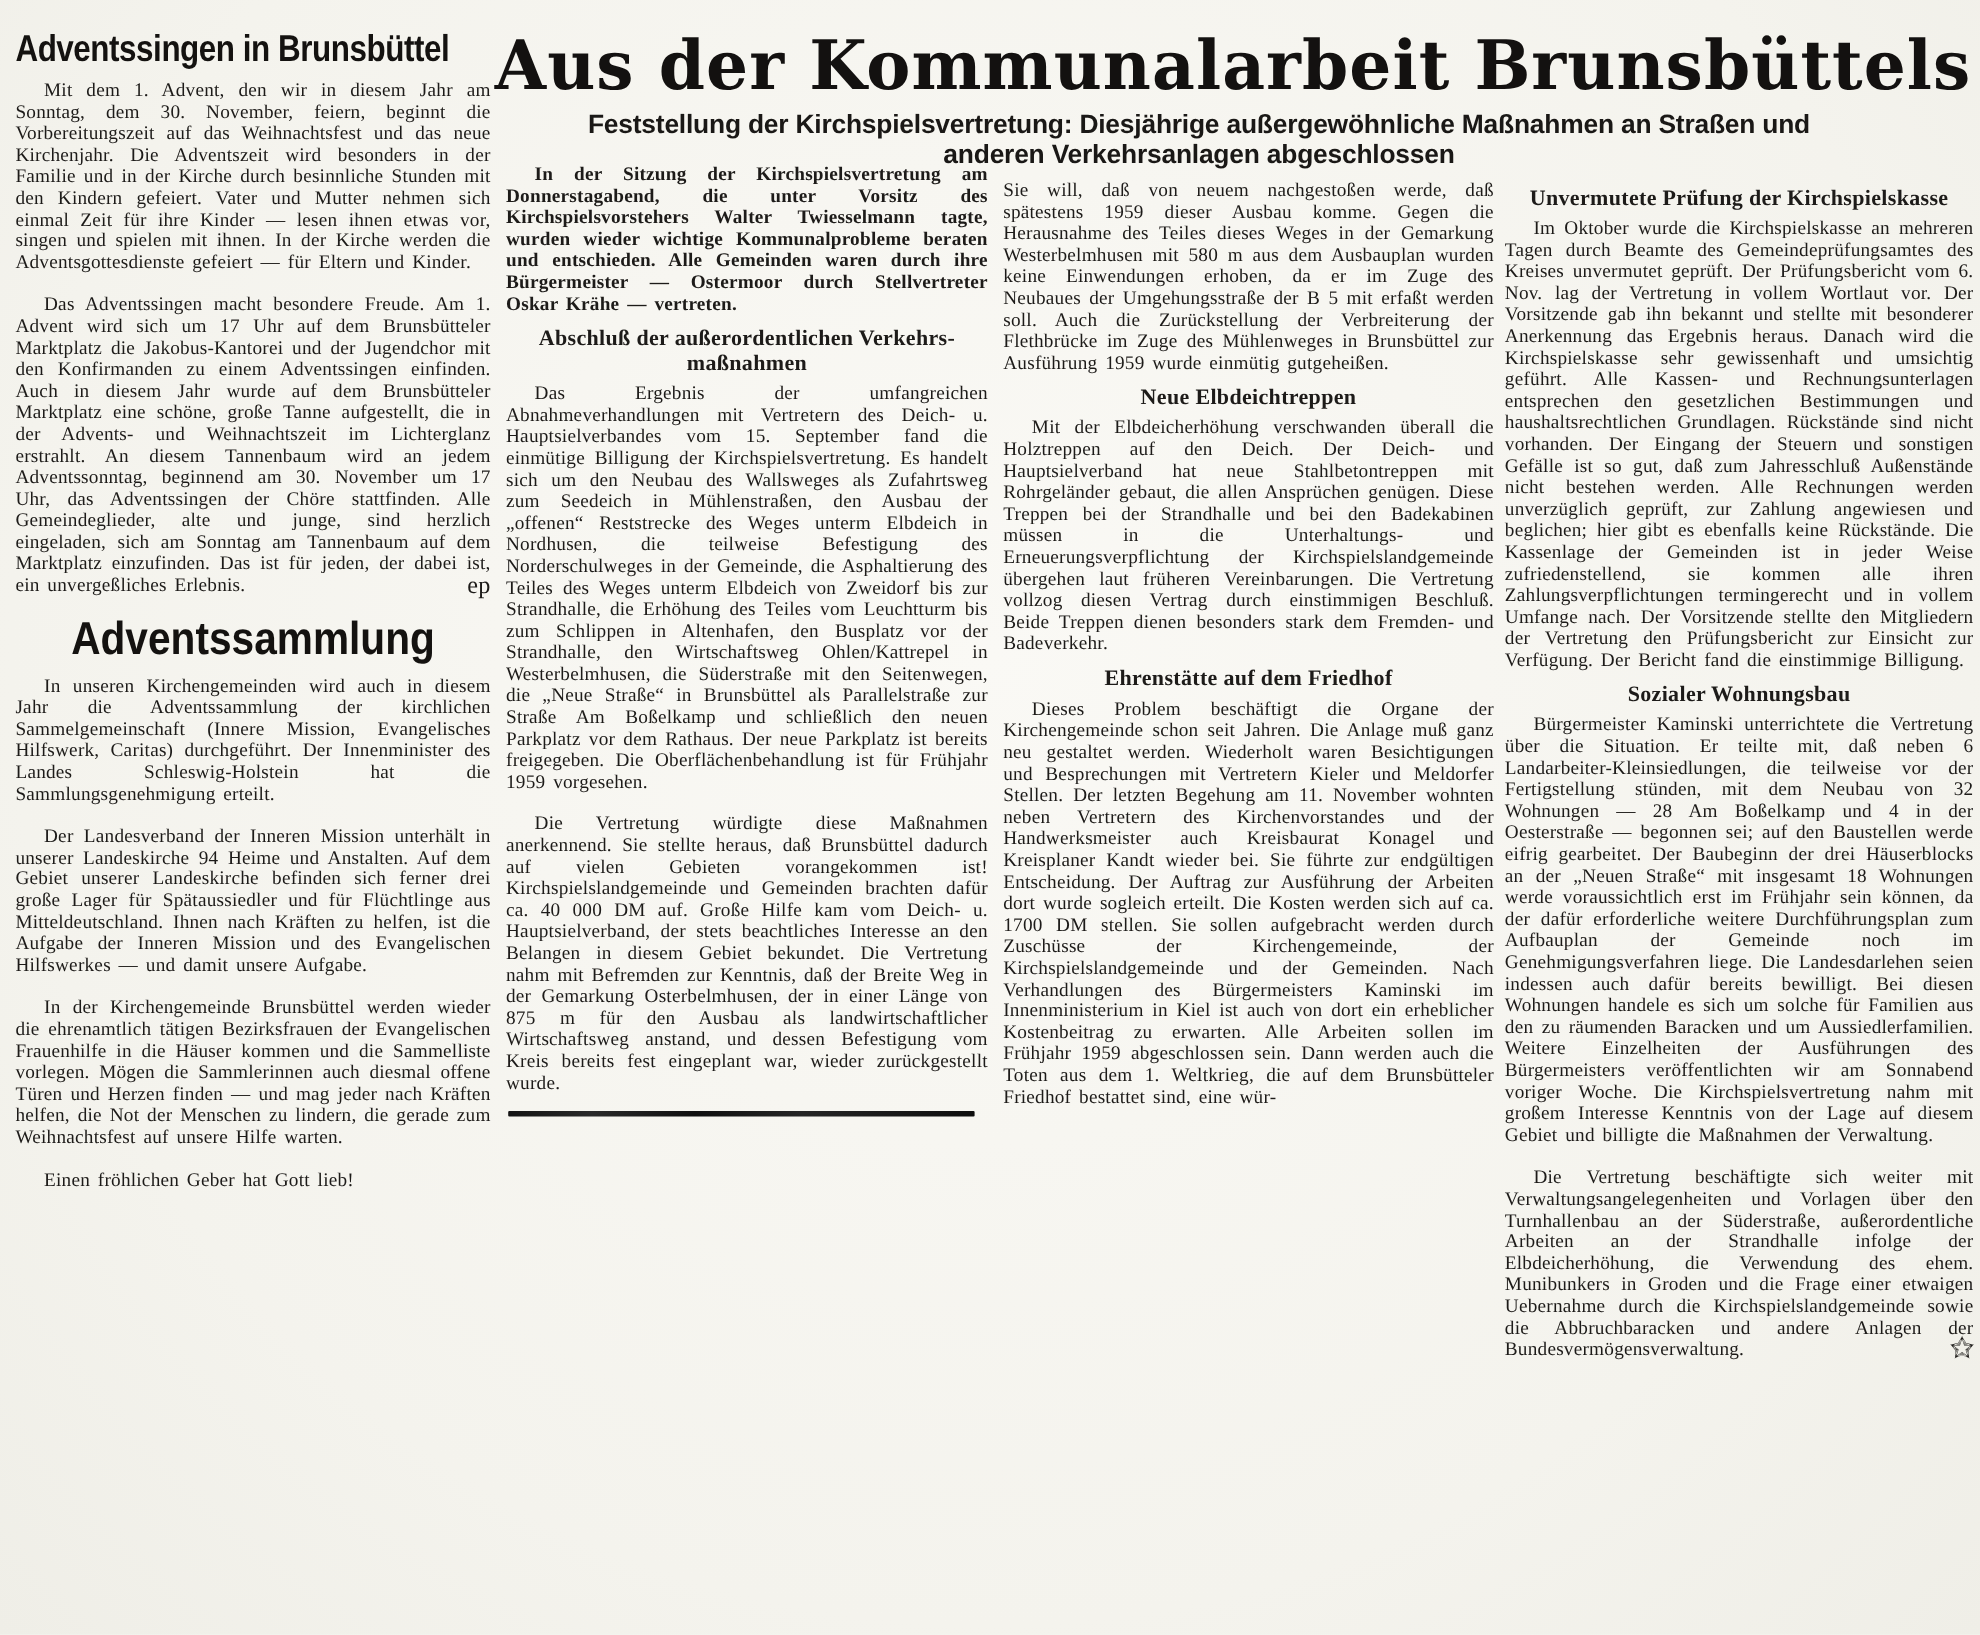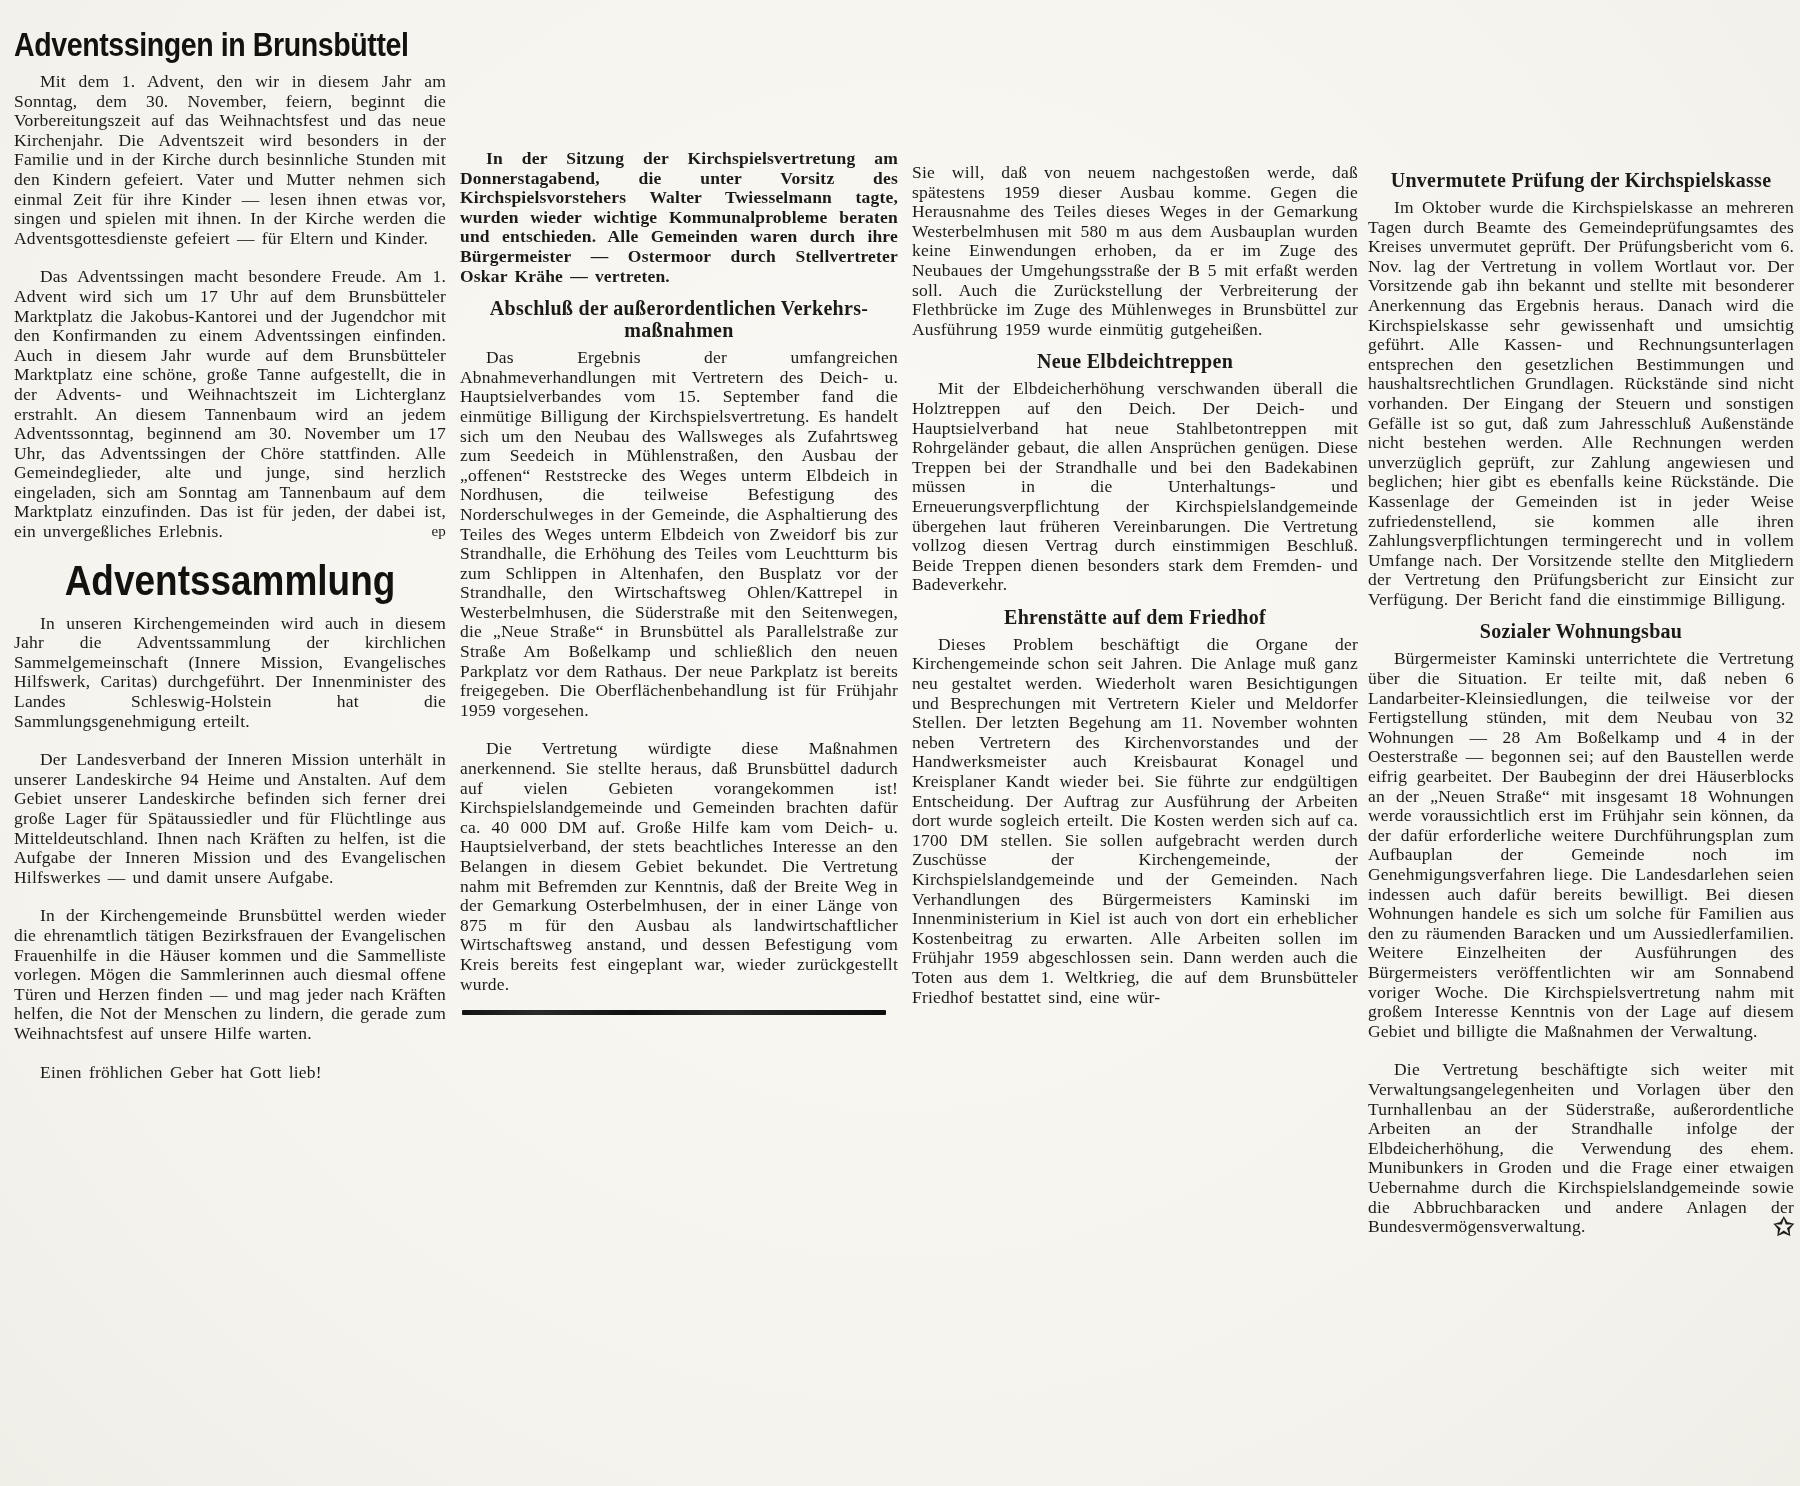--- a/index.html
+++ b/index.html
@@ -42,21 +42,21 @@
     transform:scaleX(.84);transform-origin:left center;
     white-space:nowrap;color:#141210;
   }
   .h-left2{
     font-family:"Liberation Sans","DejaVu Sans",sans-serif;
     font-weight:bold;font-size:42px;line-height:46px;
     margin:16px 0 10px 0;text-align:center;
     transform:scaleX(.88);transform-origin:center;
     white-space:nowrap;color:#141210;
   }
-  .sig{float:right;font-size:15px;}
+  .sig{float:right;font-size:22px;}
   .para-gap{margin-top:19px;}
 
   
   .main-head{position:absolute;left:430px;top:28px;width:1320px;text-align:center;}
   .headline{
     font-family:"DejaVu Serif","Liberation Serif",serif;
     font-weight:bold;font-size:62px;line-height:64px;
     letter-spacing:1px;margin:0;color:#131110;
     transform:scaleX(.97);transform-origin:center;
     white-space:nowrap;
@@ -95,20 +95,27 @@
     </p>
 
     <h2 class="h-left2">Adventssammlung</h2>
 
     <p class="body-text ind">In unseren Kirchengemeinden wird auch in diesem Jahr die Adventssammlung der kirchlichen Sammelgemeinschaft (Innere Mission, Evangelisches Hilfswerk, Caritas) durchgeführt. Der Innenminister des Landes Schleswig-Holstein hat die Sammlungsgenehmigung erteilt.</p>
     <p class="body-text ind para-gap">Der Landesverband der Inneren Mission unterhält in unserer Landeskirche 94 Heime und Anstalten. Auf dem Gebiet unserer Landeskirche befinden sich ferner drei große Lager für Spätaussiedler und für Flüchtlinge aus Mitteldeutschland. Ihnen nach Kräften zu helfen, ist die Aufgabe der Inneren Mission und des Evangelischen Hilfswerkes — und damit unsere Aufgabe.</p>
     <p class="body-text ind para-gap">In der Kirchengemeinde Brunsbüttel werden wieder die ehrenamtlich tätigen Bezirksfrauen der Evangelischen Frauenhilfe in die Häuser kommen und die Sammelliste vorlegen. Mögen die Sammlerinnen auch diesmal offene Türen und Herzen finden — und mag jeder nach Kräften helfen, die Not der Menschen zu lindern, die gerade zum Weihnachtsfest auf unsere Hilfe warten.</p>
     <p class="body-text ind para-gap">Einen fröhlichen Geber hat Gott lieb!</p>
   </section>
 
+  <header class="main-head">
+    <h1 class="headline">Aus der Kommunalarbeit Brunsbüttels</h1>
+    <div class="subtitle">
+      <span class="block">Feststellung der Kirchspielsvertretung: Diesjährige außergewöhnliche Maßnahmen an Straßen und</span>
+      <span class="block">anderen Verkehrsanlagen abgeschlossen</span>
+    </div>
+  </header>
 
   <section class="col col2">
     <p class="body-text lead ind">In der Sitzung der Kirchspielsvertretung am Donnerstagabend, die unter Vorsitz des Kirchspielsvorstehers Walter Twiesselmann tagte, wurden wieder wichtige Kommunalprobleme beraten und entschieden. Alle Gemeinden waren durch ihre Bürgermeister — Ostermoor durch Stellvertreter Oskar Krähe — vertreten.</p>
 
     <h3 class="sec-head">
       <span class="block">Abschluß der außerordentlichen Verkehrs-</span>
       <span class="block">maßnahmen</span>
     </h3>
 
     <p class="body-text ind">Das Ergebnis der umfangreichen Abnahmeverhandlungen mit Vertretern des Deich- u. Hauptsielverbandes vom 15. September fand die einmütige Billigung der Kirchspielsvertretung. Es handelt sich um den Neubau des Wallsweges als Zufahrtsweg zum Seedeich in Mühlenstraßen, den Ausbau der „offenen“ Reststrecke des Weges unterm Elbdeich in Nordhusen, die teilweise Befestigung des Norderschulweges in der Gemeinde, die Asphaltierung des Teiles des Weges unterm Elbdeich von Zweidorf bis zur Strandhalle, die Erhöhung des Teiles vom Leuchtturm bis zum Schlippen in Altenhafen, den Busplatz vor der Strandhalle, den Wirtschaftsweg Ohlen/Kattrepel in Westerbelmhusen, die Süderstraße mit den Seitenwegen, die „Neue Straße“ in Brunsbüttel als Parallelstraße zur Straße Am Boßelkamp und schließlich den neuen Parkplatz vor dem Rathaus. Der neue Parkplatz ist bereits freigegeben. Die Oberflächenbehandlung ist für Frühjahr 1959 vorgesehen.</p>

